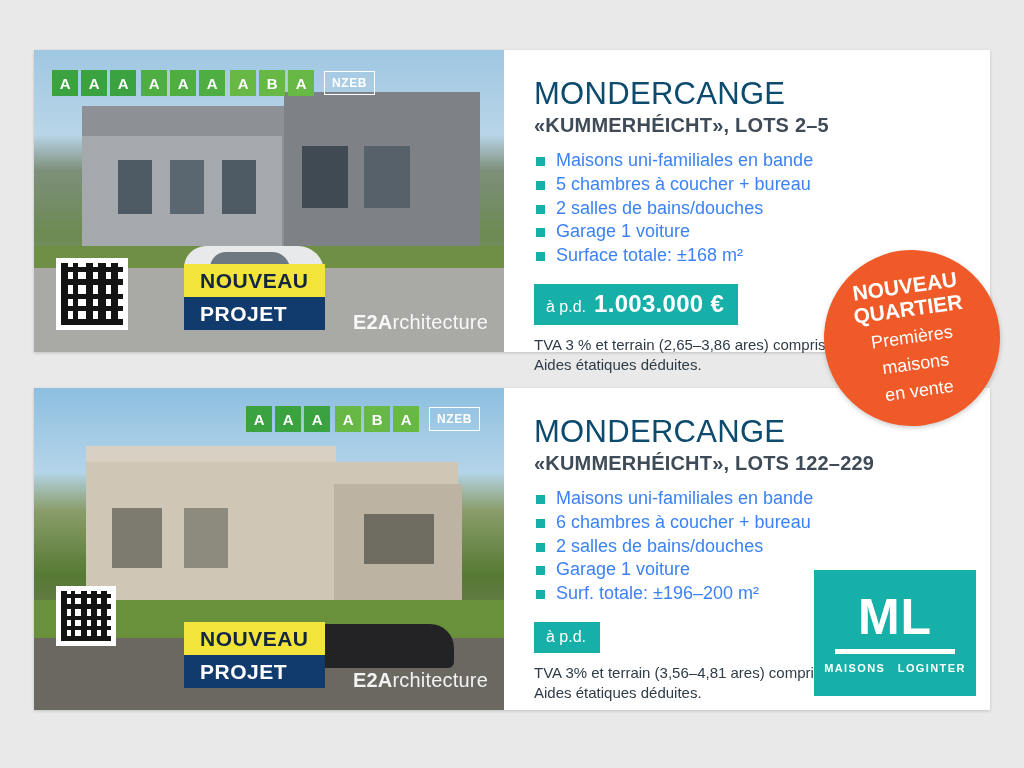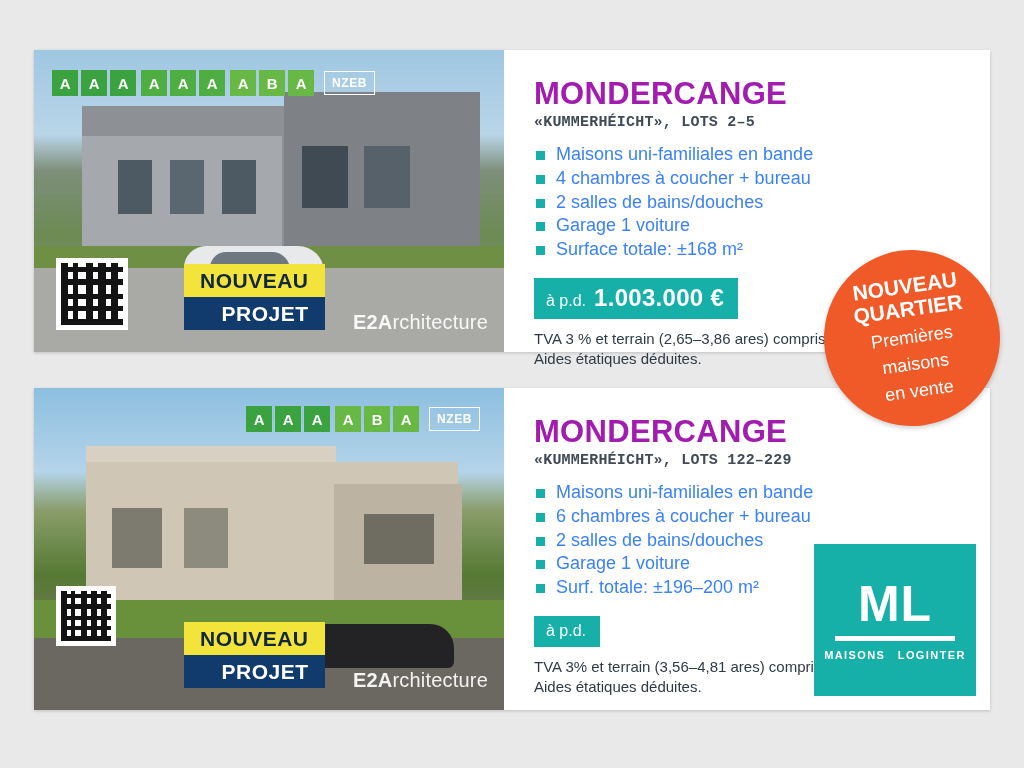--- a/index.html
+++ b/index.html
@@ -108,50 +108,49 @@
   #ad1 .flag { left: 150px; bottom: 22px; }
   #ad2 .flag { left: 150px; bottom: 22px; }
   .flag-top {
     background: #f2e43a; color: #12263f;
     font-weight: 700; font-size: 21px; letter-spacing: 0.5px;
     padding: 5px 16px 4px 16px; text-align: center;
   }
   .flag-bot {
     background: #123b6d; color: #ffffff;
     font-weight: 700; font-size: 21px; letter-spacing: 0.5px;
-    padding: 5px 16px 4px 16px; text-align: right;
+    padding: 5px 16px 4px 16px; text-align: left;
   }
 
   
   .credit {
     position: absolute; right: 16px; bottom: 18px;
     color: rgba(255,255,255,0.92);
     font-size: 20px; letter-spacing: 0.2px;
     z-index: 5;
   }
   .credit b { font-weight: 700; }
 
   
   .info {
     flex: 1 1 auto;
     padding: 22px 26px 14px 30px;
     position: relative;
   }
   .title {
-    color: #a21caf;
-    font-size: 31px; font-weight: 700;
+    color: #0c4a6e;
+    font-size: 31px; font-weight: 400;
     letter-spacing: 0.3px;
     margin: 4px 0 2px 0;
   }
   .subtitle {
     color: #3f4b57;
-    font-size: 15px; font-weight: 700;
+    font-size: 20px; font-weight: 700;
     letter-spacing: 0.2px;
     margin-bottom: 12px;
-    font-family: Liberation Mono, monospace;
   }
   ul.feats { list-style: none; margin: 0 0 12px 0; padding: 0; }
   ul.feats li {
     position: relative;
     padding-left: 22px;
     color: #3b82f6;
     font-size: 18px;
     line-height: 1.32;
   }
   ul.feats li:before {
@@ -187,21 +186,21 @@
     transform: rotate(-8deg);
     z-index: 20;
     box-shadow: 0 2px 5px rgba(0,0,0,0.2);
   }
   .sticker .l1 { font-size: 21px; font-weight: 700; line-height: 1.12; }
   .sticker .l2 { font-size: 18px; font-weight: 400; line-height: 1.18; margin-top: 6px; }
 
   
   .logo {
     position: absolute; right: 14px; bottom: 14px;
-    width: 162px; height: 152px;
+    width: 162px; height: 126px;
     background: #16b0a9;
     color: #ffffff;
     display: flex; flex-direction: column;
     align-items: center; justify-content: center;
     z-index: 10;
     margin-top: 48px;
   }
   .logo .ml { font-size: 50px; font-weight: 700; letter-spacing: 1px; line-height: 1; }
   .logo .bar { width: 120px; height: 5px; background: #ffffff; margin: 7px 0 8px 0; }
   .logo .sub { font-size: 11px; letter-spacing: 1.4px; font-weight: 700; }
@@ -260,21 +259,21 @@
       <div class="credit">
         <b>E2A</b><span>rchitecture</span>
       </div>
     </div>
 
     <div class="info">
       <div class="title">MONDERCANGE</div>
       <div class="subtitle">«KUMMERHÉICHT», LOTS 2–5</div>
       <ul class="feats">
         <li>Maisons uni-familiales en bande</li>
-        <li>4 chambres à coucher + bureau</li>
+        <li>5 chambres à coucher + bureau</li>
         <li>2 salles de bains/douches</li>
         <li>Garage 1 voiture</li>
         <li>Surface totale: ±168 m²</li>
       </ul>
       <div class="price-bar">
         <span class="price-from">à p.d.</span>
         <span class="price-val">1.003.000 €</span>
       </div>
       <div class="fineprint">TVA 3 % et terrain (2,65–3,86 ares) compris. Aides étatiques déduites.</div>
     </div>

